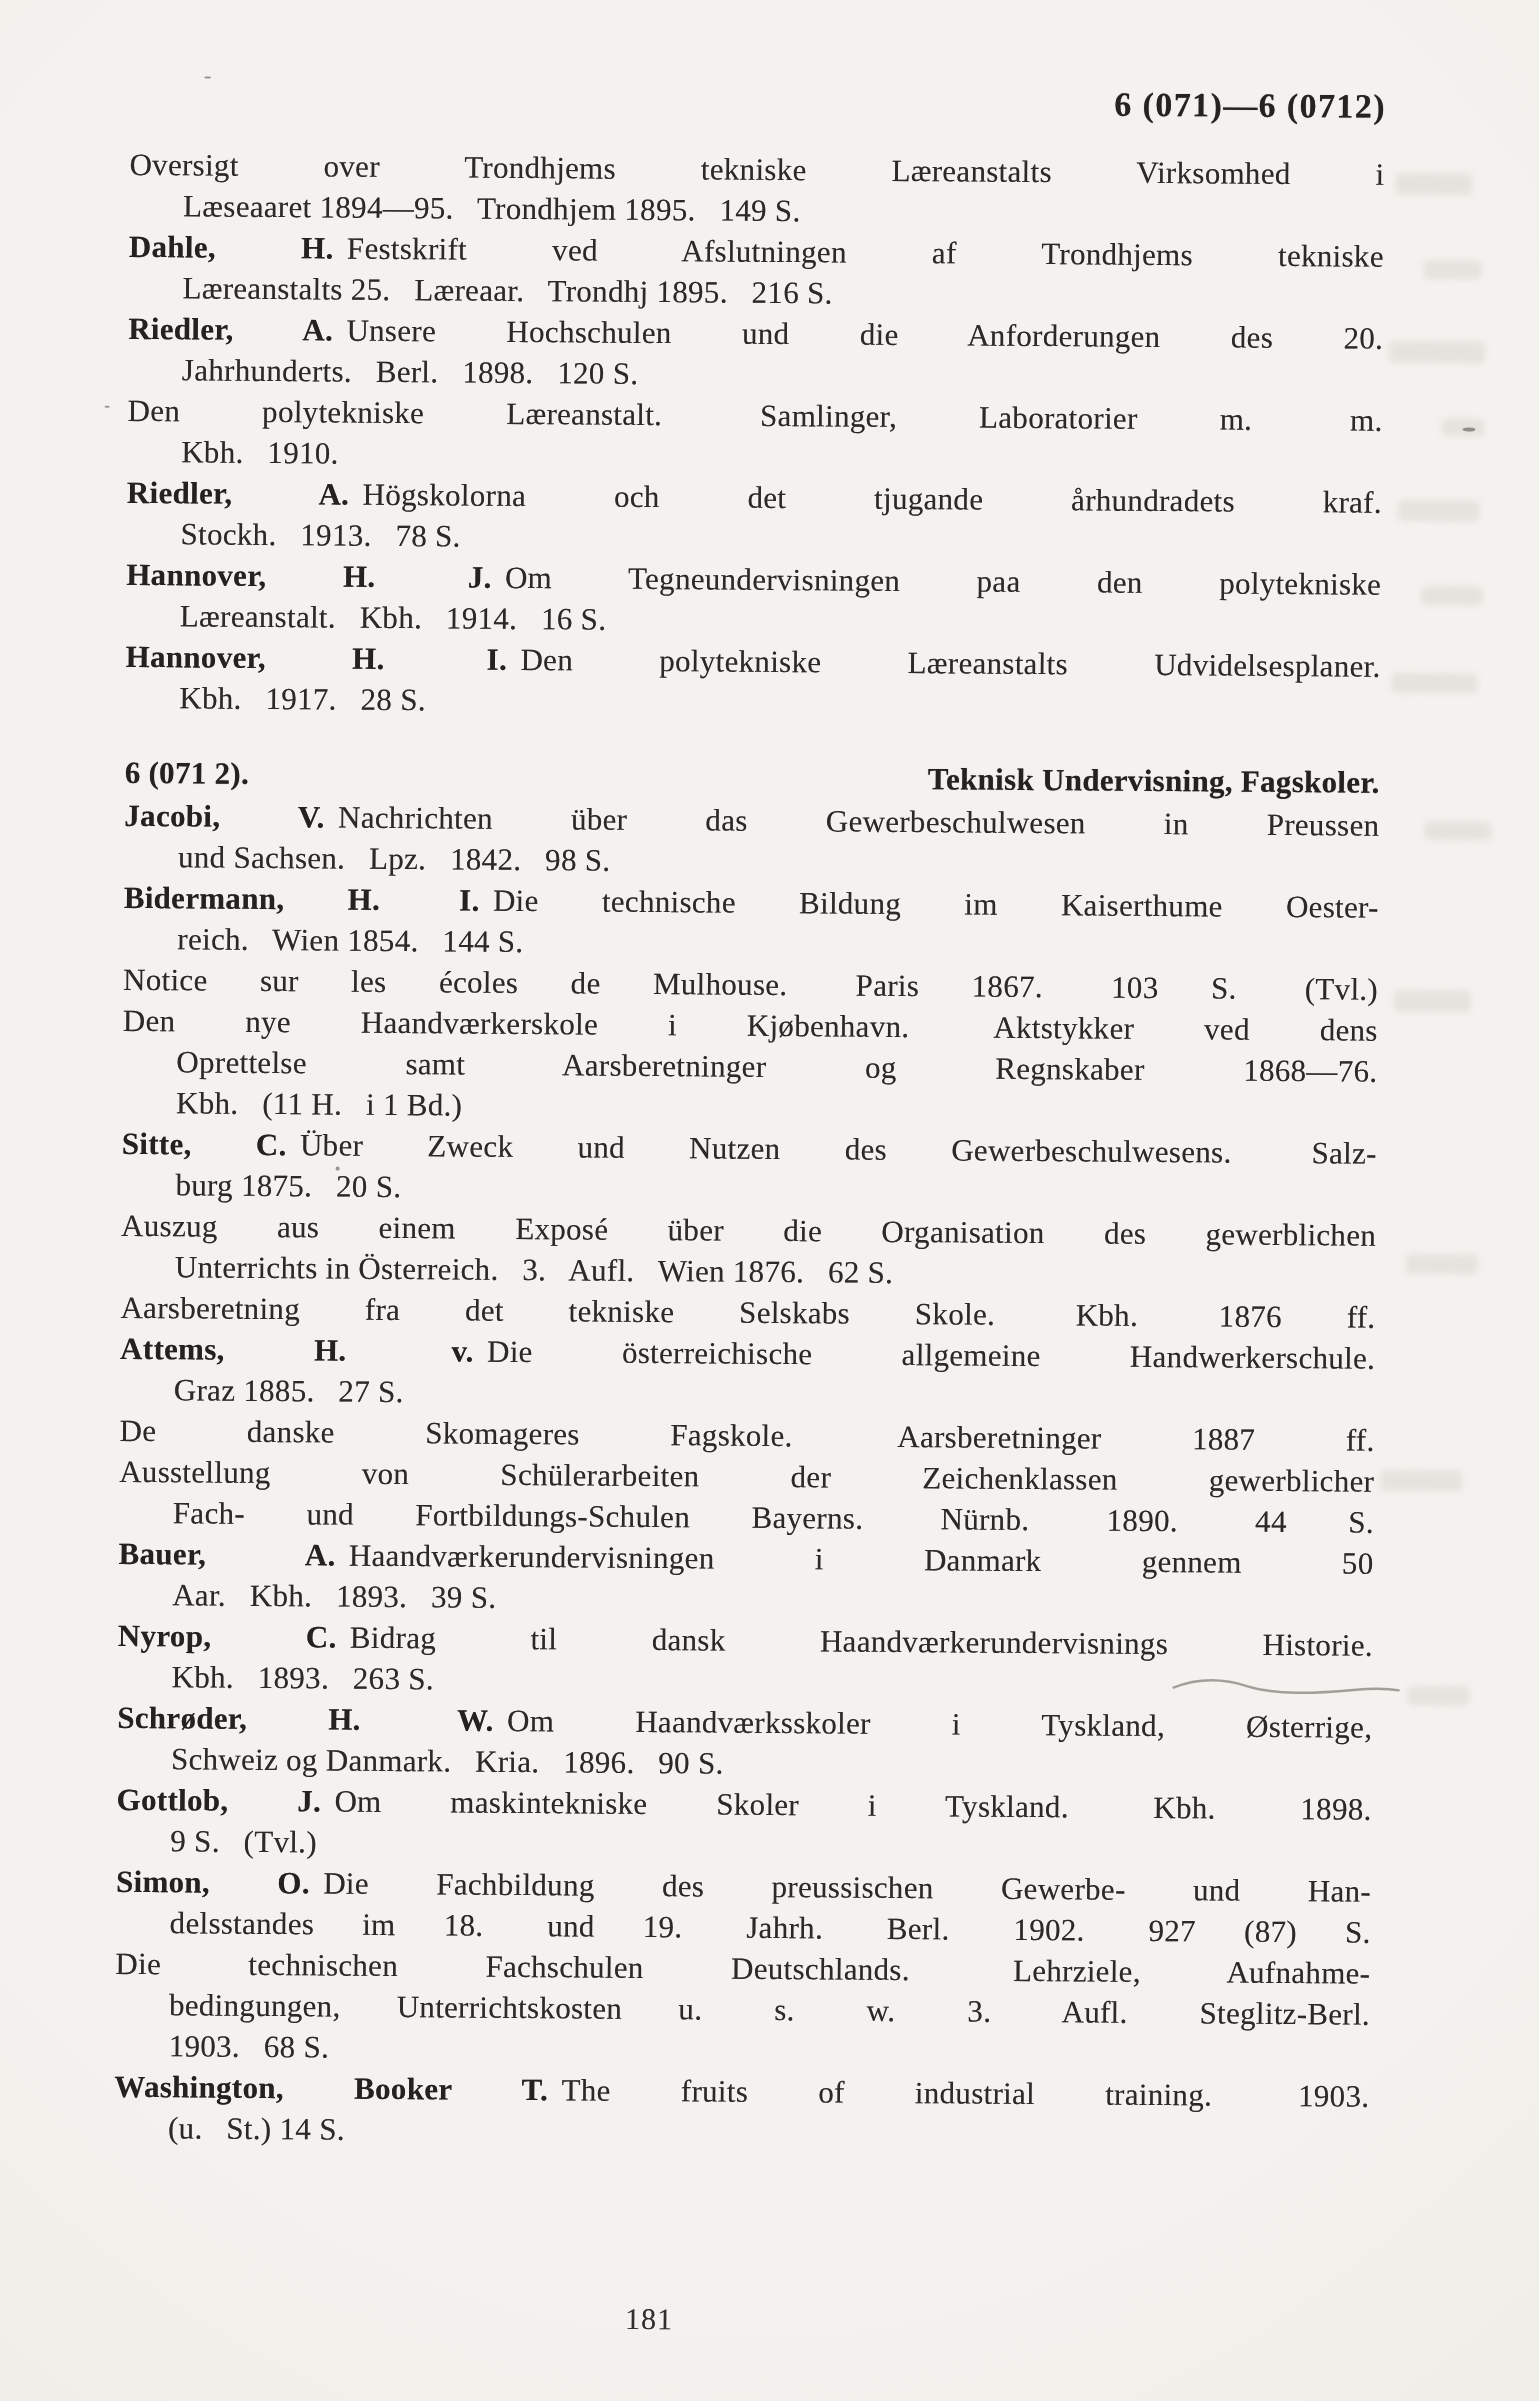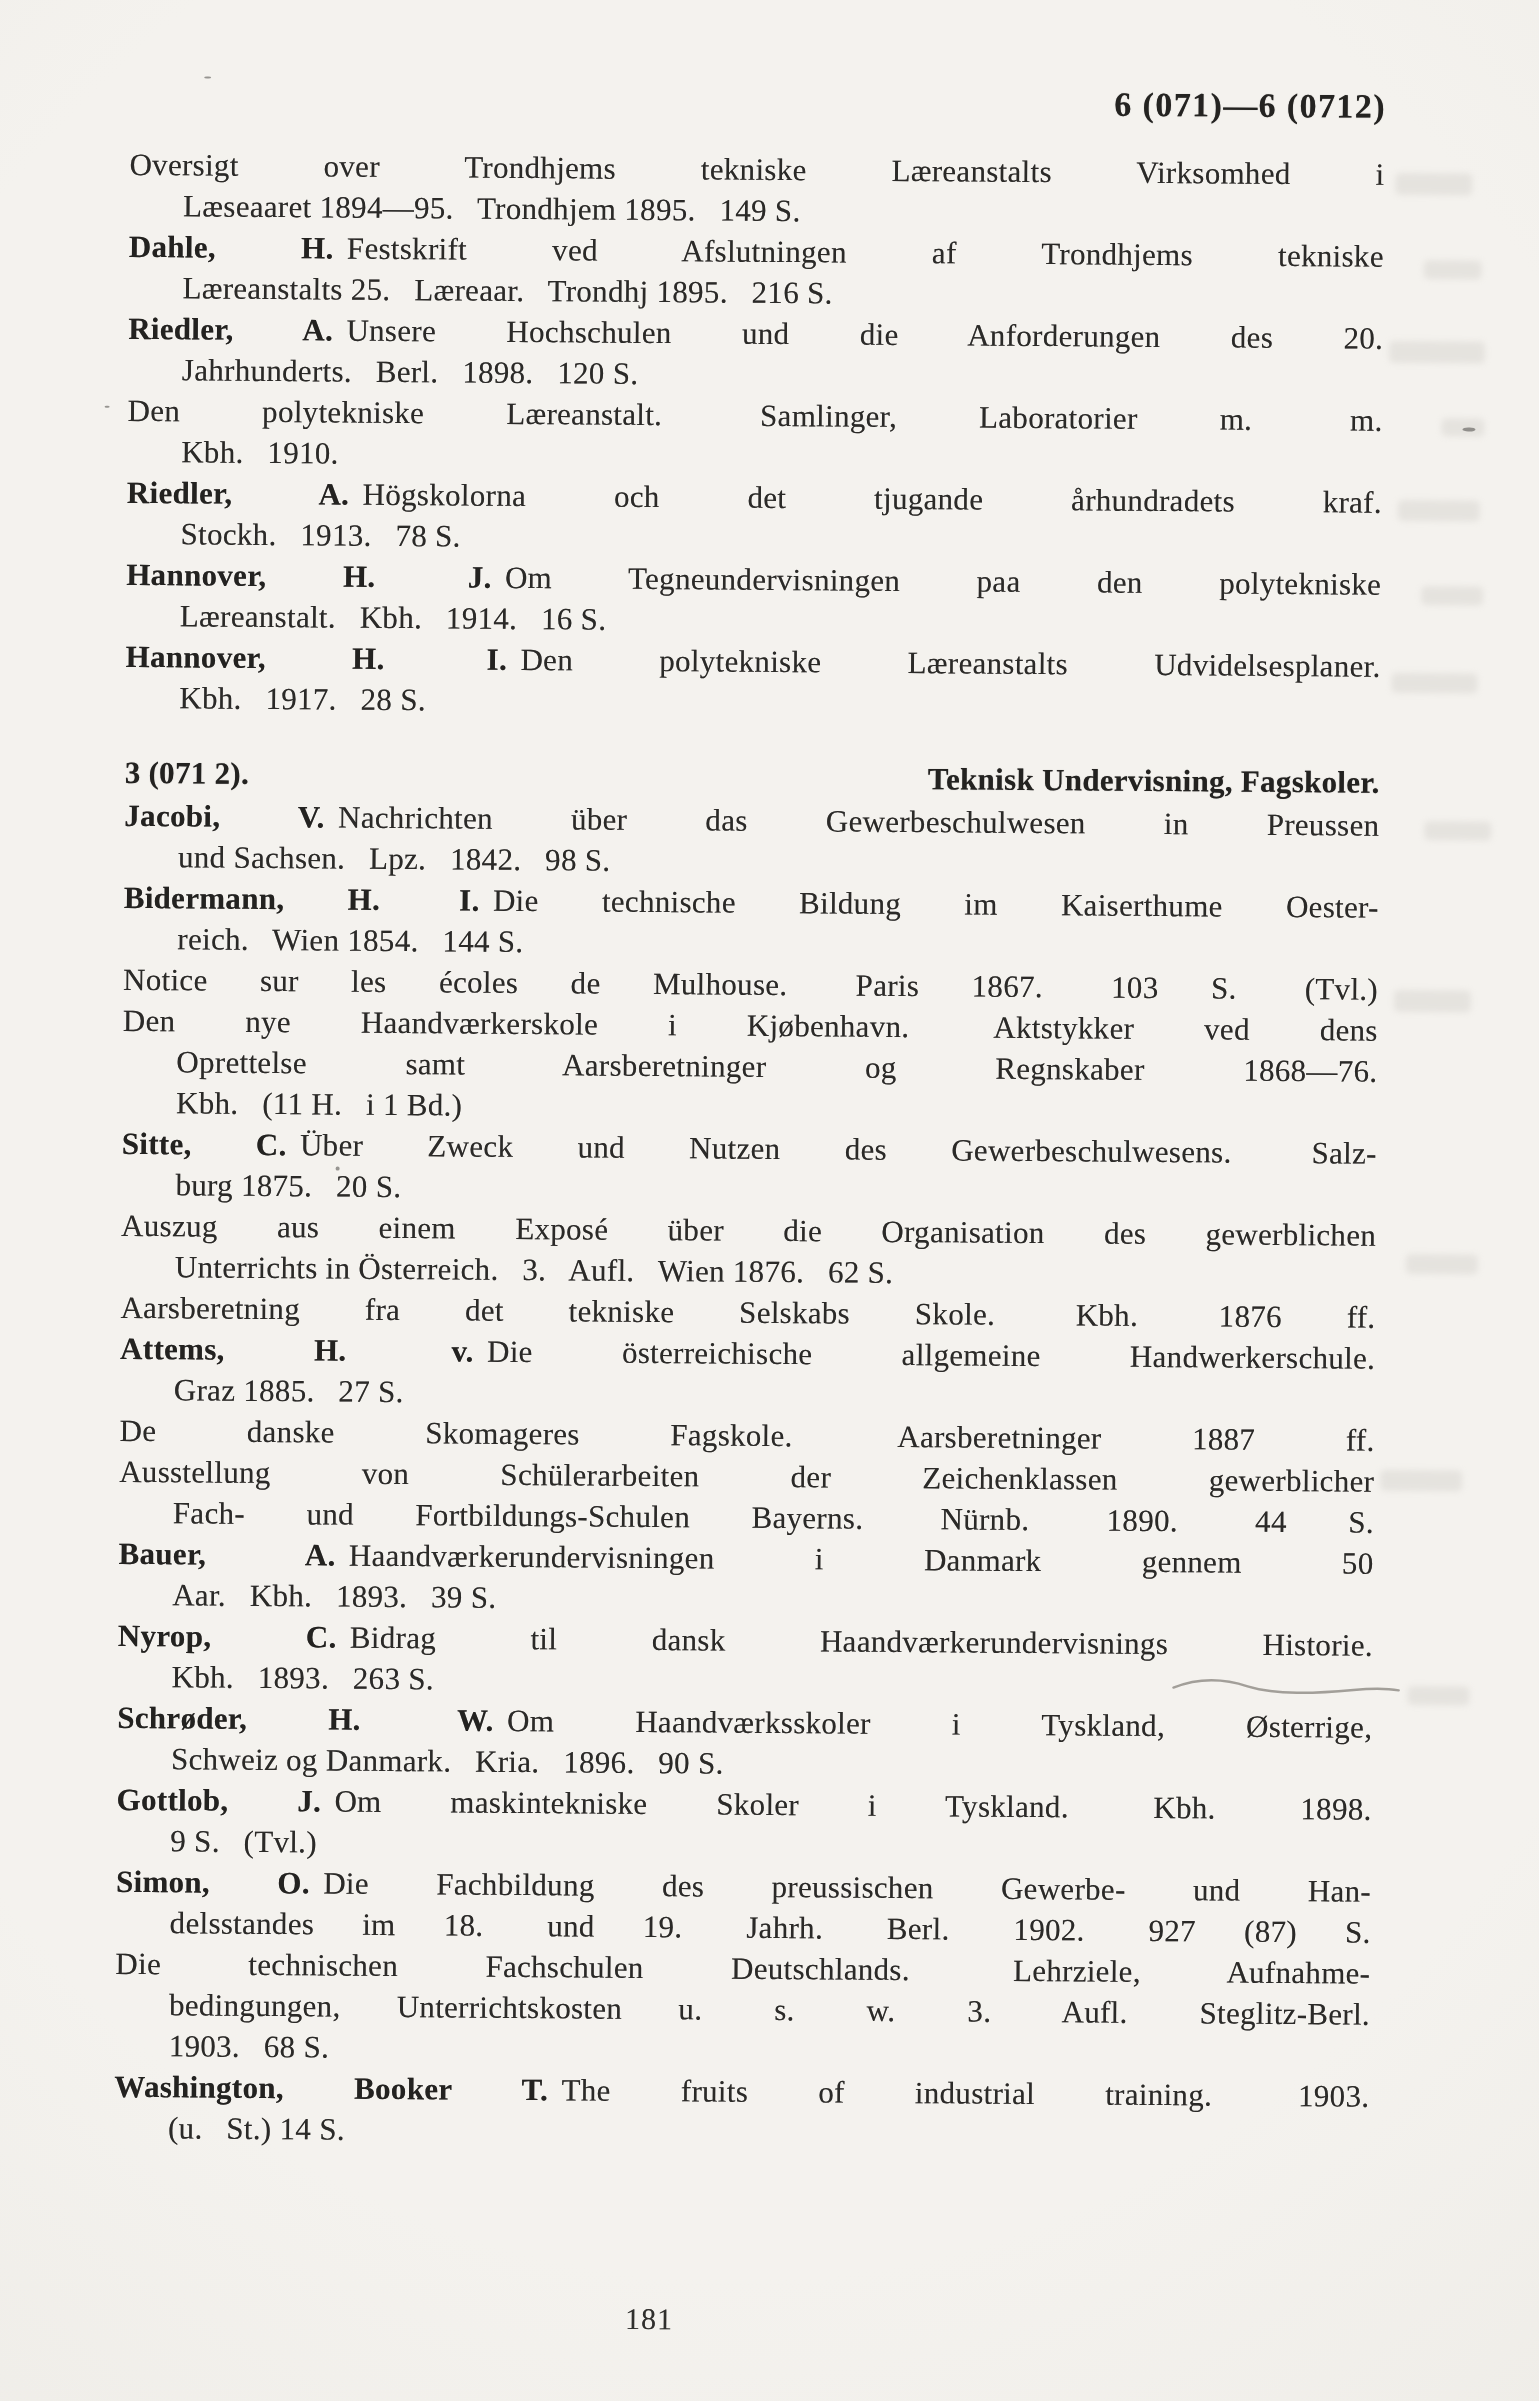--- a/index.html
+++ b/index.html
@@ -89,21 +89,21 @@
         </div>
         <div class="entry">
           <div class="line just"><b class="entry-author">Hannover, H.  J.</b>Om Tegneundervisningen paa den polytekniske</div>
           <div class="line cont">Læreanstalt.  Kbh.  1914.  16 S.</div>
         </div>
         <div class="entry">
           <div class="line just"><b class="entry-author">Hannover, H.  I.</b>Den polytekniske Læreanstalts Udvidelsesplaner.</div>
           <div class="line cont">Kbh.  1917.  28 S.</div>
         </div>
         <div class="section-line">
-          <span>3 (071 2).</span>
+          <span>6 (071 2).</span>
           <span>Teknisk Undervisning, Fagskoler.</span>
         </div>
         <div class="entry">
           <div class="line just"><b class="entry-author">Jacobi, V.</b>Nachrichten über das Gewerbeschulwesen in Preussen</div>
           <div class="line cont">und Sachsen.  Lpz.  1842.  98 S.</div>
         </div>
         <div class="entry">
           <div class="line just"><b class="entry-author">Bidermann, H.  I.</b>Die technische Bildung im Kaiserthume Oester-</div>
           <div class="line cont">reich.  Wien 1854.  144 S.</div>
         </div>

